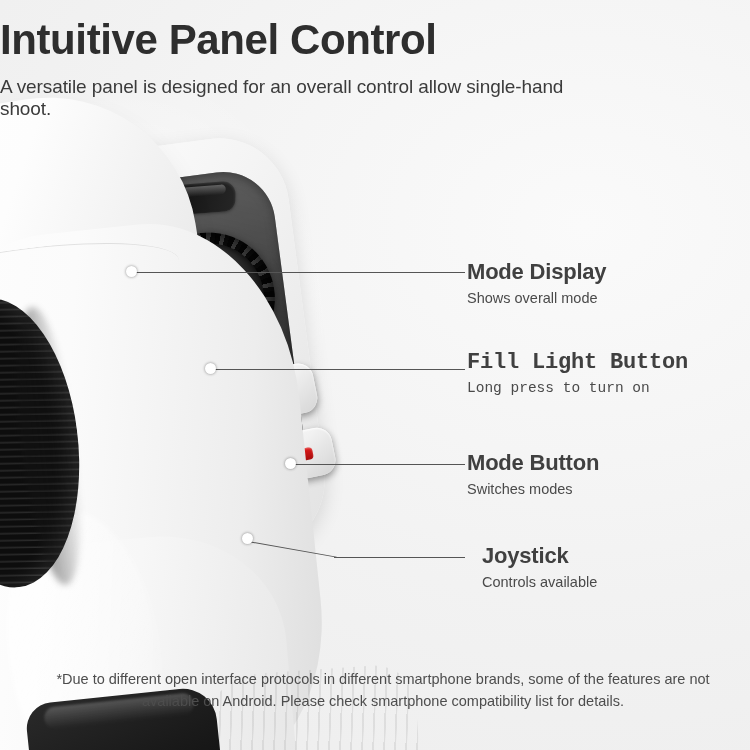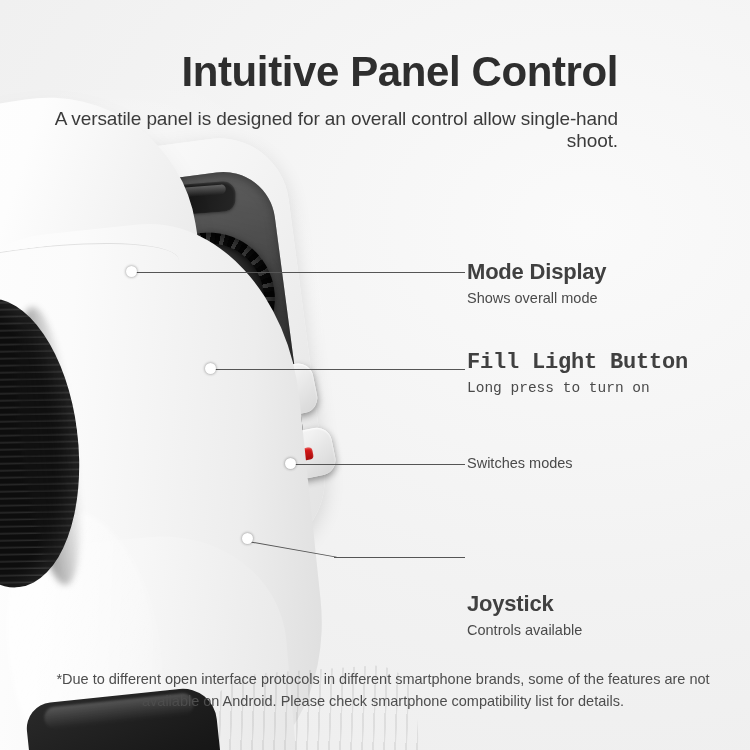--- a/index.html
+++ b/index.html
@@ -16,21 +16,21 @@
     position:absolute; inset:0;
     background:
       radial-gradient(120% 90% at 78% 30%, #fafafa 0%, #f2f2f2 55%, #ededed 100%);
   }
   .bg-soft {
     position:absolute; left:-60px; top:90px; width:480px; height:660px;
     background:radial-gradient(60% 55% at 40% 35%, rgba(255,255,255,.95) 0%, rgba(255,255,255,0) 70%);
   }
 
   
-  .header { position:absolute; left:0; top:16px; width:618px; text-align:right; z-index:40;margin-top:32px; }
+  .header { position:absolute; left:0; top:16px; width:618px; text-align:left; z-index:40; }
   .title {
     font-size:42px; font-weight:bold; color:#2e2e2e;
     letter-spacing:-0.4px; line-height:1.15;
   }
   .subtitle {
     margin-top:12px; font-size:19px; color:#3b3b3b; letter-spacing:-0.1px;
   }
 
   
   .device { position:absolute; left:0; top:110px; width:440px; height:640px; z-index:10; }
@@ -386,27 +386,28 @@
   <span class="dot" style="left:205px; top:363px;"></span>
   <div class="leader" style="left:211px; top:369px; width:254px;"></div>
   <div class="callout-label" style="left:467px; top:350px;font-family:Liberation Mono, monospace;">
     <div class="callout-title">Fill Light Button</div>
     <div class="callout-desc">Long press to turn on</div>
   </div>
 
   <span class="dot" style="left:285px; top:458px;"></span>
   <div class="leader" style="left:291px; top:464px; width:174px;"></div>
   <div class="callout-label" style="left:467px; top:450px;">
+    <div class="callout-title">Mode Button</div>
     <div class="callout-desc">Switches modes</div>
   </div>
 
   <span class="dot" style="left:242px; top:533px;"></span>
   <div class="leader" style="left:248px; top:541px; width:90px; transform:rotate(10deg); transform-origin:left center;"></div>
   <div class="leader" style="left:334px; top:557px; width:131px;"></div>
-  <div class="callout-label" style="left:467px; top:543px;margin-top:48px;">
+  <div class="callout-label" style="left:482px; top:543px;">
     <div class="callout-title">Joystick</div>
     <div class="callout-desc">Controls available</div>
   </div>
 </div>
 
 <div class="footer">
   <div class="footer-text">*Due to different open interface protocols in different smartphone brands, some of the features are not available on Android. Please check smartphone compatibility list for details.</div>
 </div>
 
 </body></html>

